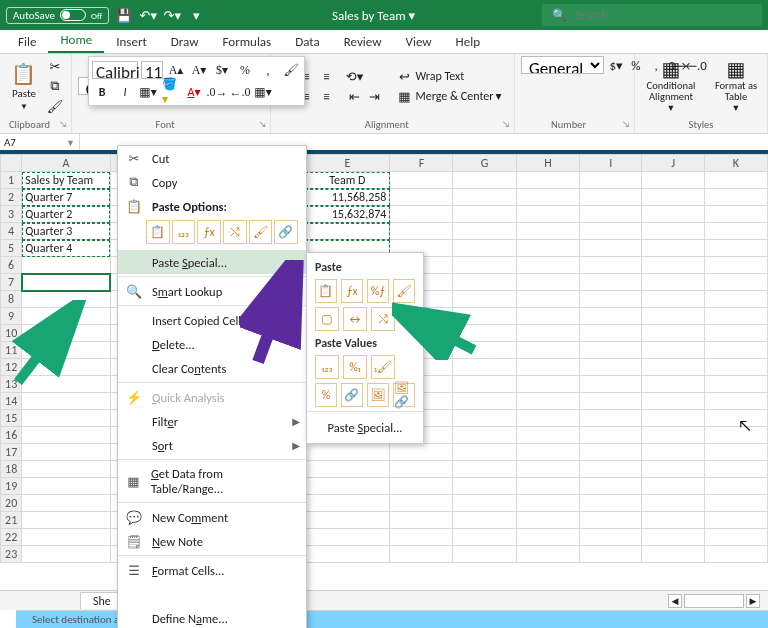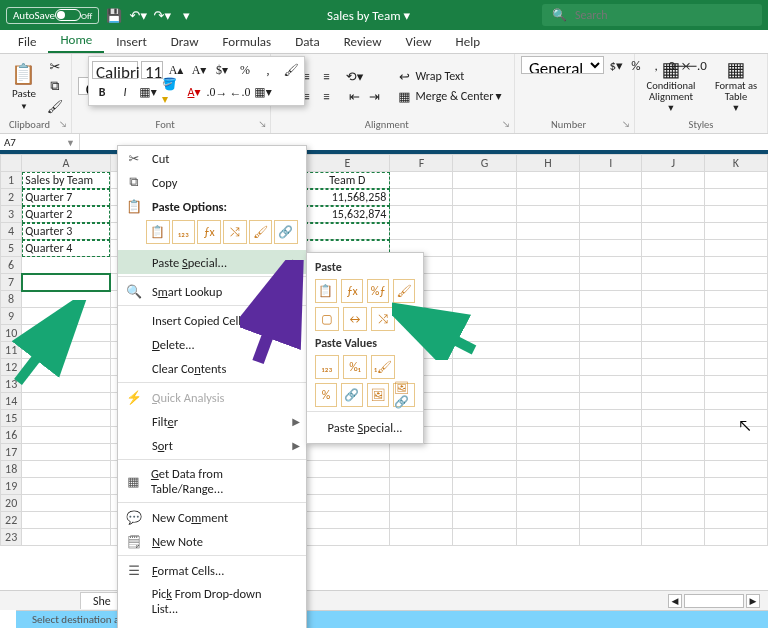--- a/index.html
+++ b/index.html
@@ -1,21 +1,21 @@
 <!DOCTYPE html>
 <html><head>
 <meta charset="utf-8">
 <style>
   * { box-sizing: border-box; font-family: "Segoe UI", Calibri, Arial, sans-serif; }
   body { margin:0; padding:0; width:768px; height:628px; background:#fff; overflow:hidden; font-size:12px; color:#222; position:relative; }
 
   
   .titlebar { display:flex; align-items:center; height:30px; background:#1a7f43; color:#fff; padding:0 6px; gap:6px; }
   .tb-left { display:flex; align-items:center; gap:6px; }
-  .autosave { border:1px solid rgba(255,255,255,.7); border-radius:3px; padding:1px 6px; display:flex; align-items:center; font-size:11px; }
+  .autosave { border:1px solid rgba(255,255,255,.7); border-radius:3px; padding:1px 6px; display:flex; align-items:center; gap:5px; font-size:11px; }
   .toggle { width:26px; height:12px; border:1px solid #fff; border-radius:8px; position:relative; }
   .toggle::after { content:""; position:absolute; width:8px; height:8px; border-radius:50%; background:#fff; top:1px; left:1px; }
   .qat-icon { width:18px; height:18px; display:flex; align-items:center; justify-content:center; color:#fff; font-size:13px; }
   .doc-title { flex:1; text-align:center; font-size:13px; }
   .searchpill { display:flex; align-items:center; gap:6px; background:#2b8f53; border-radius:3px; padding:3px 10px; width:220px; color:#eee; }
   .searchpill input { background:transparent; border:none; color:#eee; outline:none; width:100%; font-size:12px; }
 
   
   .ribtabs { display:flex; align-items:flex-end; height:24px; border-bottom:1px solid #d0d0d0; padding-left:6px; background:#fff; }
   .ribtab { padding:4px 12px; font-size:13px; color:#333; cursor:default; }
@@ -537,20 +537,34 @@
           <td></td>
           <td></td>
           <td></td>
           <td></td>
           <td></td>
           <td></td>
           <td></td>
           <td></td>
         </tr>
   <tr>
+          <th class="rowh">21</th>
+          <td></td>
+          <td></td>
+          <td></td>
+          <td></td>
+          <td></td>
+          <td></td>
+          <td></td>
+          <td></td>
+          <td></td>
+          <td></td>
+          <td></td>
+        </tr>
+  <tr>
           <th class="rowh">22</th>
           <td></td>
           <td></td>
           <td></td>
           <td></td>
           <td></td>
           <td></td>
           <td></td>
           <td></td>
           <td></td>
@@ -648,21 +662,20 @@
       <span class="ic">🗒</span>
       <span><span class="u">N</span>ew Note</span>
     </div>
   <div class="sep"></div>
   <div class="item">
       <span class="ic">☰</span>
       <span><span class="u">F</span>ormat Cells...</span>
     </div>
   <div class="item">
       <span class="ic"></span>
-      <span>Pic<span class="u">k</span> From Drop-down List...</span>
     </div>
   <div class="item">
       <span class="ic"></span>
       <span>Define N<span class="u">a</span>me...</span>
     </div>
 
 </div>
 
 <div class="ctxmenu submenu">
   <div class="heading">Paste</div>

